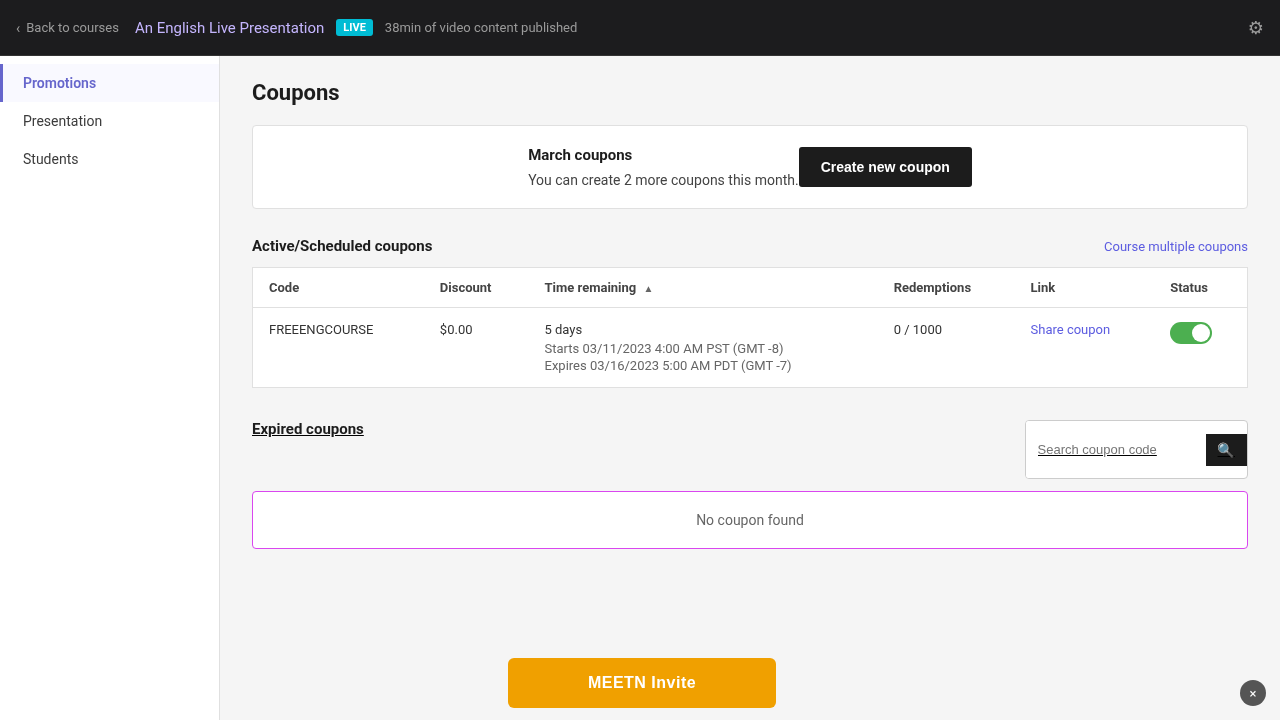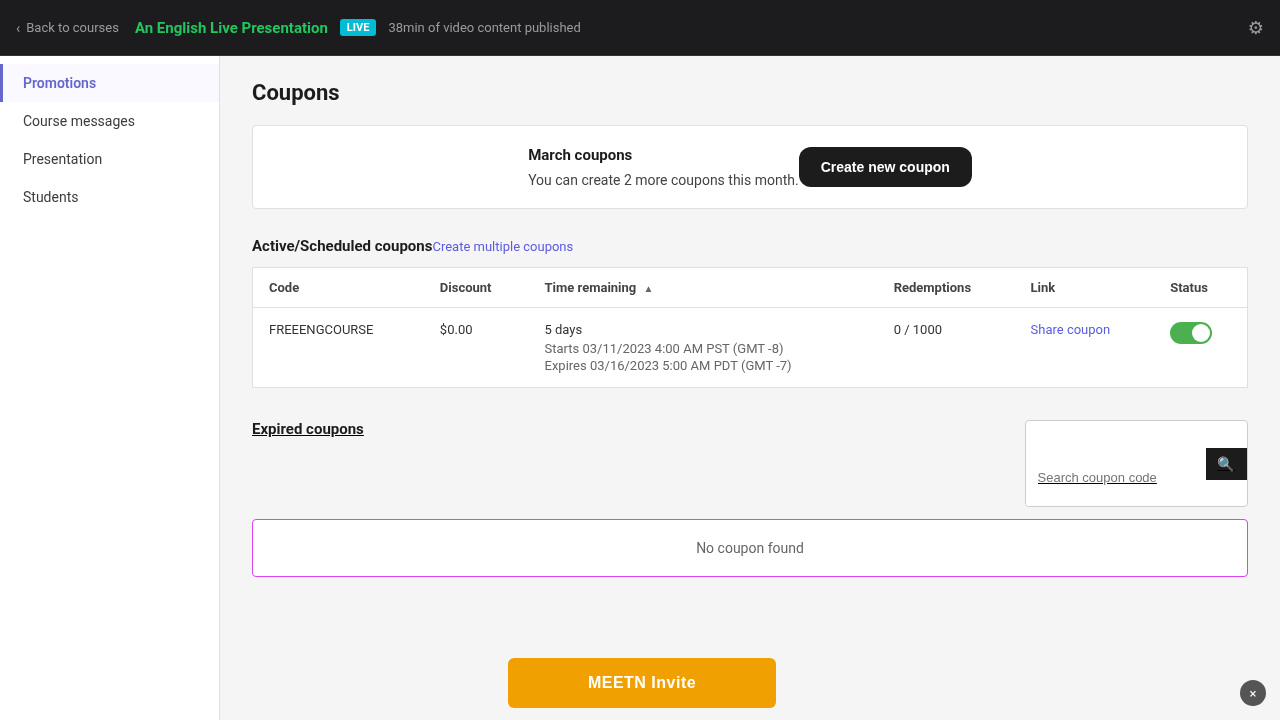--- a/index.html
+++ b/index.html
@@ -21,23 +21,23 @@
       font-size: 13px;
       cursor: pointer;
       margin-right: 16px;
       text-decoration: none;
     }
     .navbar-back-arrow {
       margin-right: 6px;
       font-size: 14px;
     }
     .navbar-title {
-      color: #22c55e;
+      color: #c4b5fd;
       font-size: 15px;
-      font-weight: 700;
+      font-weight: 400;
       margin-right: 12px;
     }
     .live-badge {
       background: #00bcd4;
       color: #fff;
       font-size: 11px;
       font-weight: 700;
       padding: 2px 7px;
       border-radius: 3px;
       margin-right: 12px;
@@ -119,29 +119,30 @@
       font-size: 14px;
       color: #444;
     }
     .create-coupon-btn {
       background: #1c1c1c;
       color: #fff;
       border: none;
       padding: 12px 22px;
       font-size: 14px;
       font-weight: 600;
-      border-radius: 12px;
+      border-radius: 3px;
       cursor: pointer;
       white-space: nowrap;
     }
 
     
     .section-header {
       display: flex;
       align-items: center;
+      justify-content: space-between;
       margin-bottom: 12px;
     }
     .section-title {
       font-size: 15px;
       font-weight: 700;
       color: #1c1c1c;
     }
     .create-multiple-link {
       font-size: 13px;
       color: #5c5ce0;
@@ -218,21 +219,20 @@
       overflow: hidden;
       background: #fff;
     }
     .search-input {
       border: none;
       outline: none;
       padding: 21px 12px;
       font-size: 13px;
       width: 180px;
       color: #999;
-      margin-top: 28px;
     }
     .search-btn {
       background: #1c1c1c;
       border: none;
       padding: 8px 12px;
       cursor: pointer;
       color: #fff;
       font-size: 14px;
       display: flex;
       align-items: center;
@@ -311,23 +311,20 @@
   <span class="navbar-gear">⚙</span>
 </div>
 
 <div class="main-layout">
 
   <div class="sidebar">
     <div class="sidebar-item active">
       <span>Promotions</span>
     </div>
     <div class="sidebar-item">
-      <span>Course messages</span>
-    </div>
-    <div class="sidebar-item">
       <span>Presentation</span>
     </div>
     <div class="sidebar-item">
       <span>Students</span>
     </div>
   </div>
 
   <div class="content">
 
     <div class="page-title">Coupons</div>
@@ -335,21 +332,21 @@
     <div class="march-card">
       <div class="march-card-left">
         <div class="march-card-title">March coupons</div>
         <div class="march-card-text">You can create 2 more coupons this month.</div>
       </div>
       <button class="create-coupon-btn">Create new coupon</button>
     </div>
 
     <div class="section-header">
       <div class="section-title">Active/Scheduled coupons</div>
-      <a class="create-multiple-link">Create multiple coupons</a>
+      <a class="create-multiple-link">Course multiple coupons</a>
     </div>
 
     <table class="coupon-table">
       <thead>
         <tr>
           <th><span>Code</span></th>
           <th><span>Discount</span></th>
           <th>
             <span>Time remaining</span>
             <span class="sort-arrow">▲</span>

